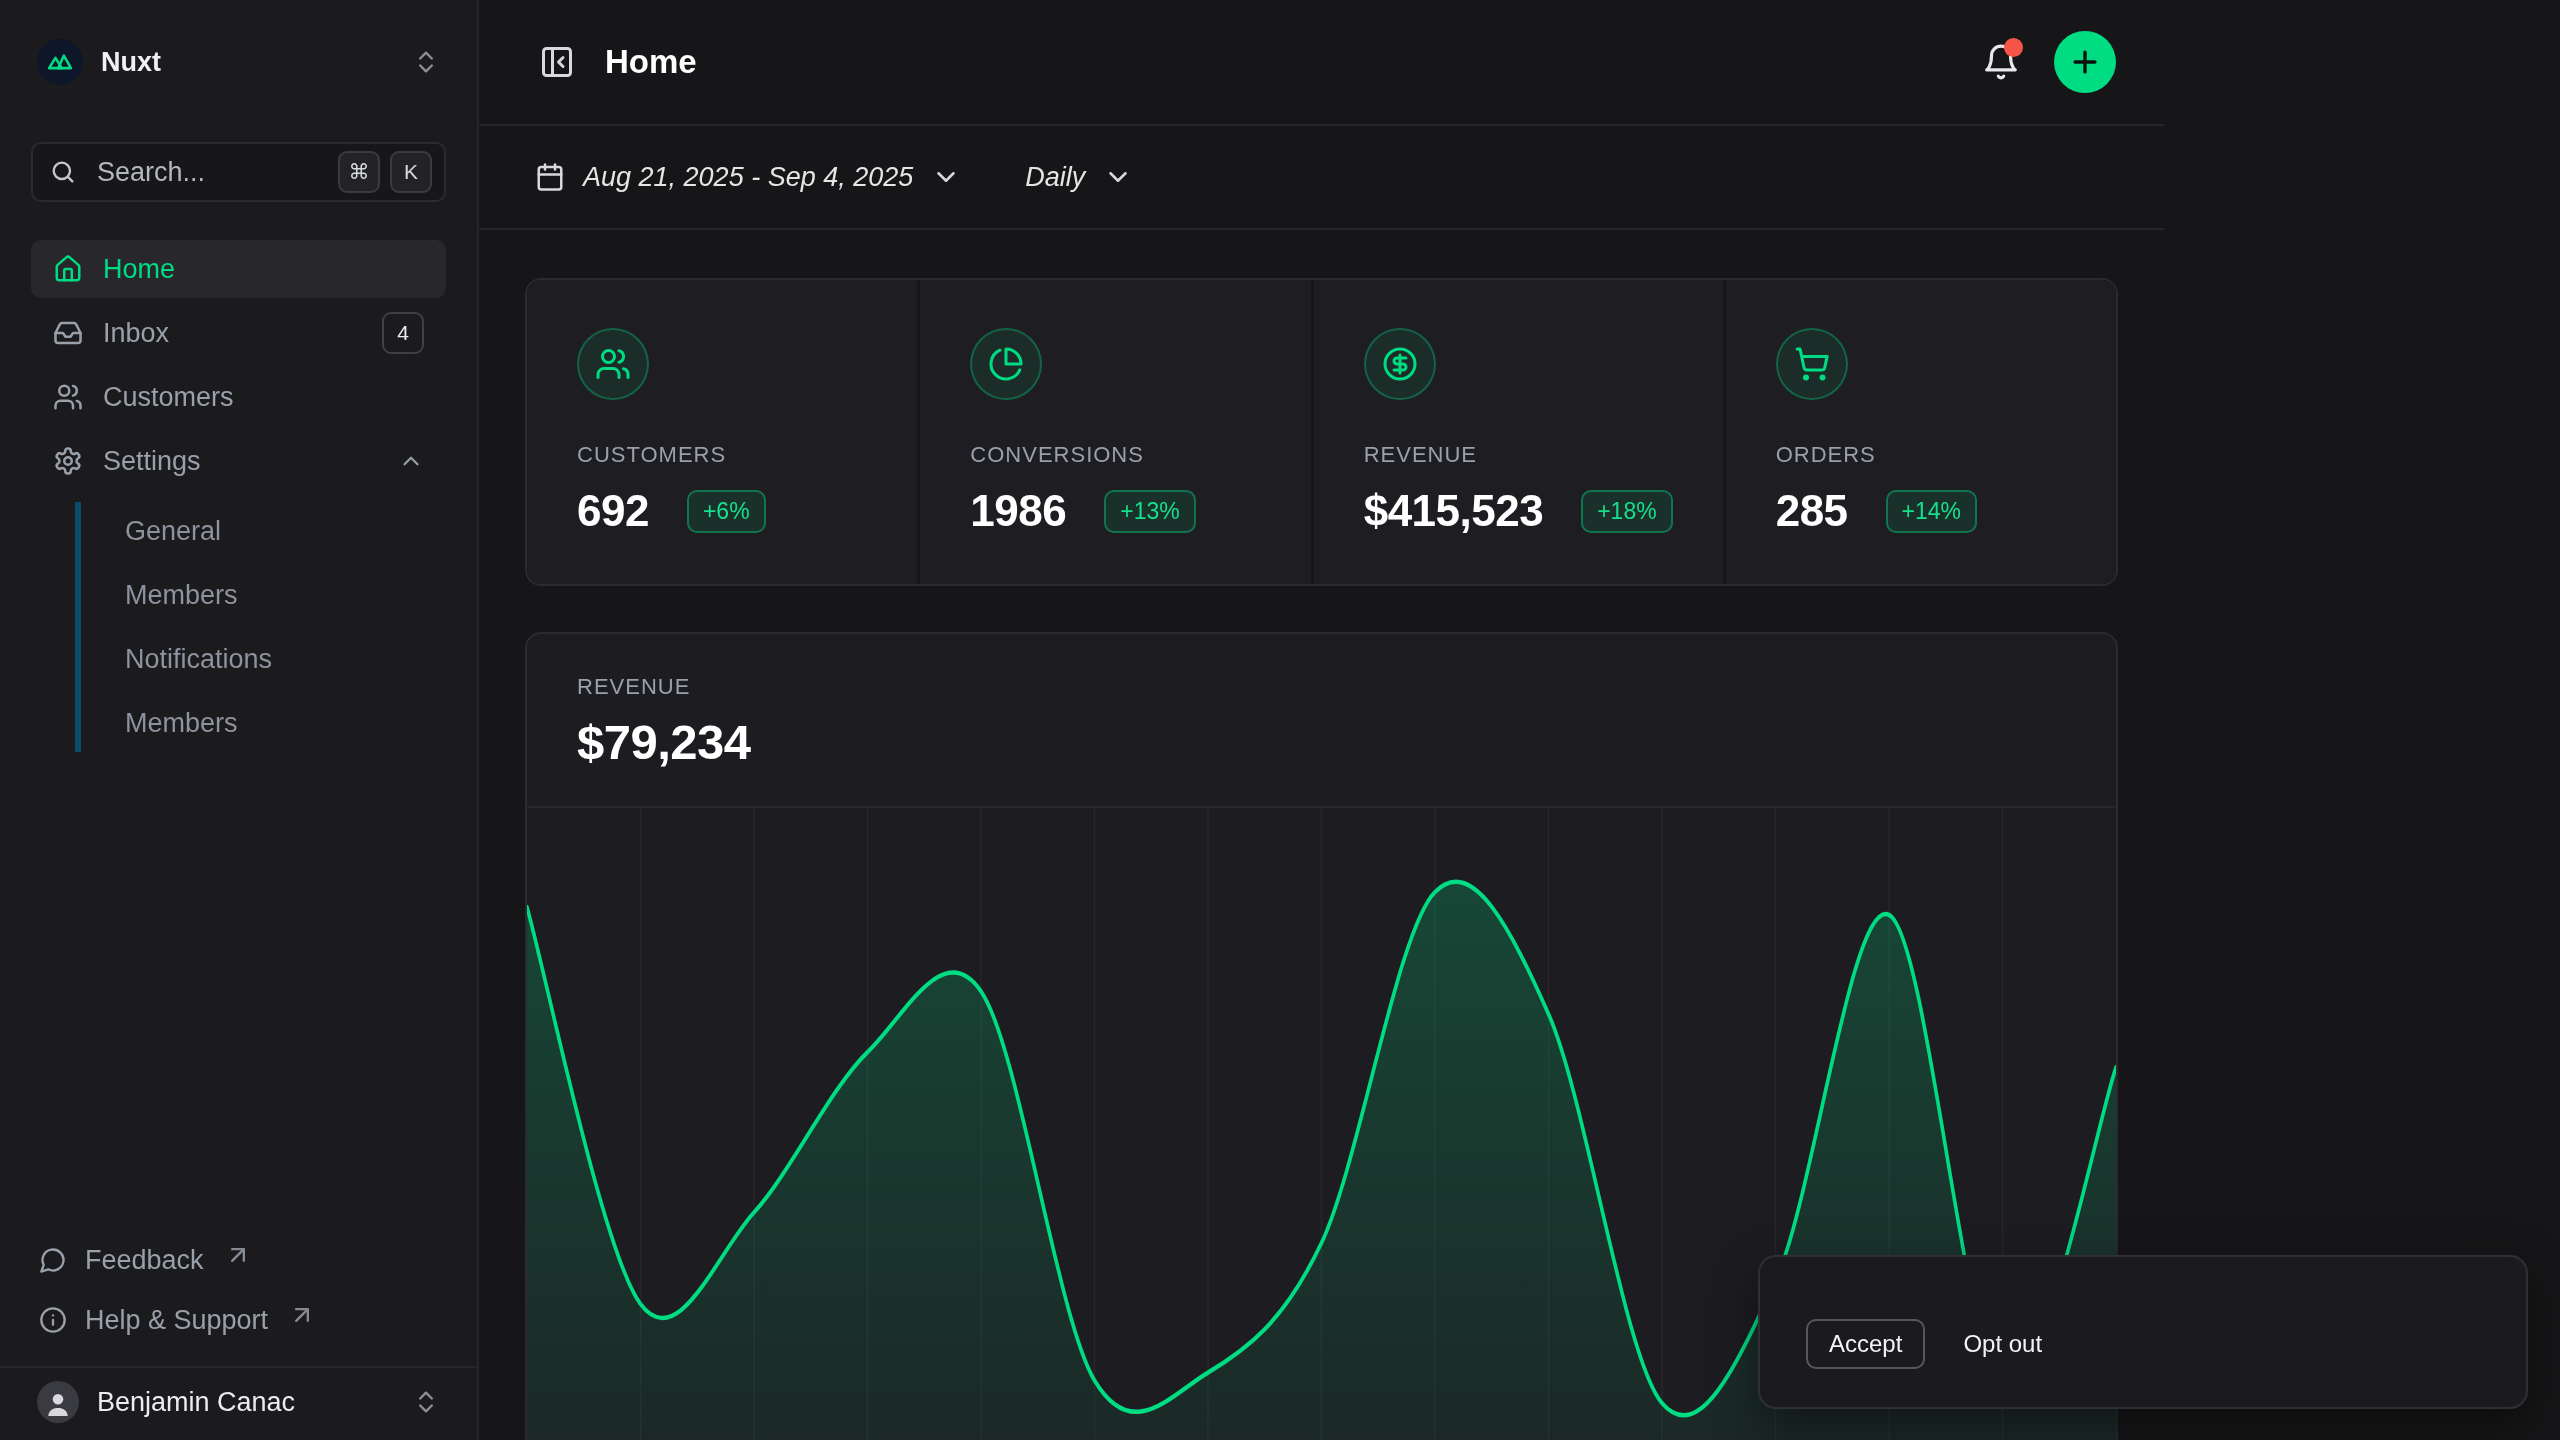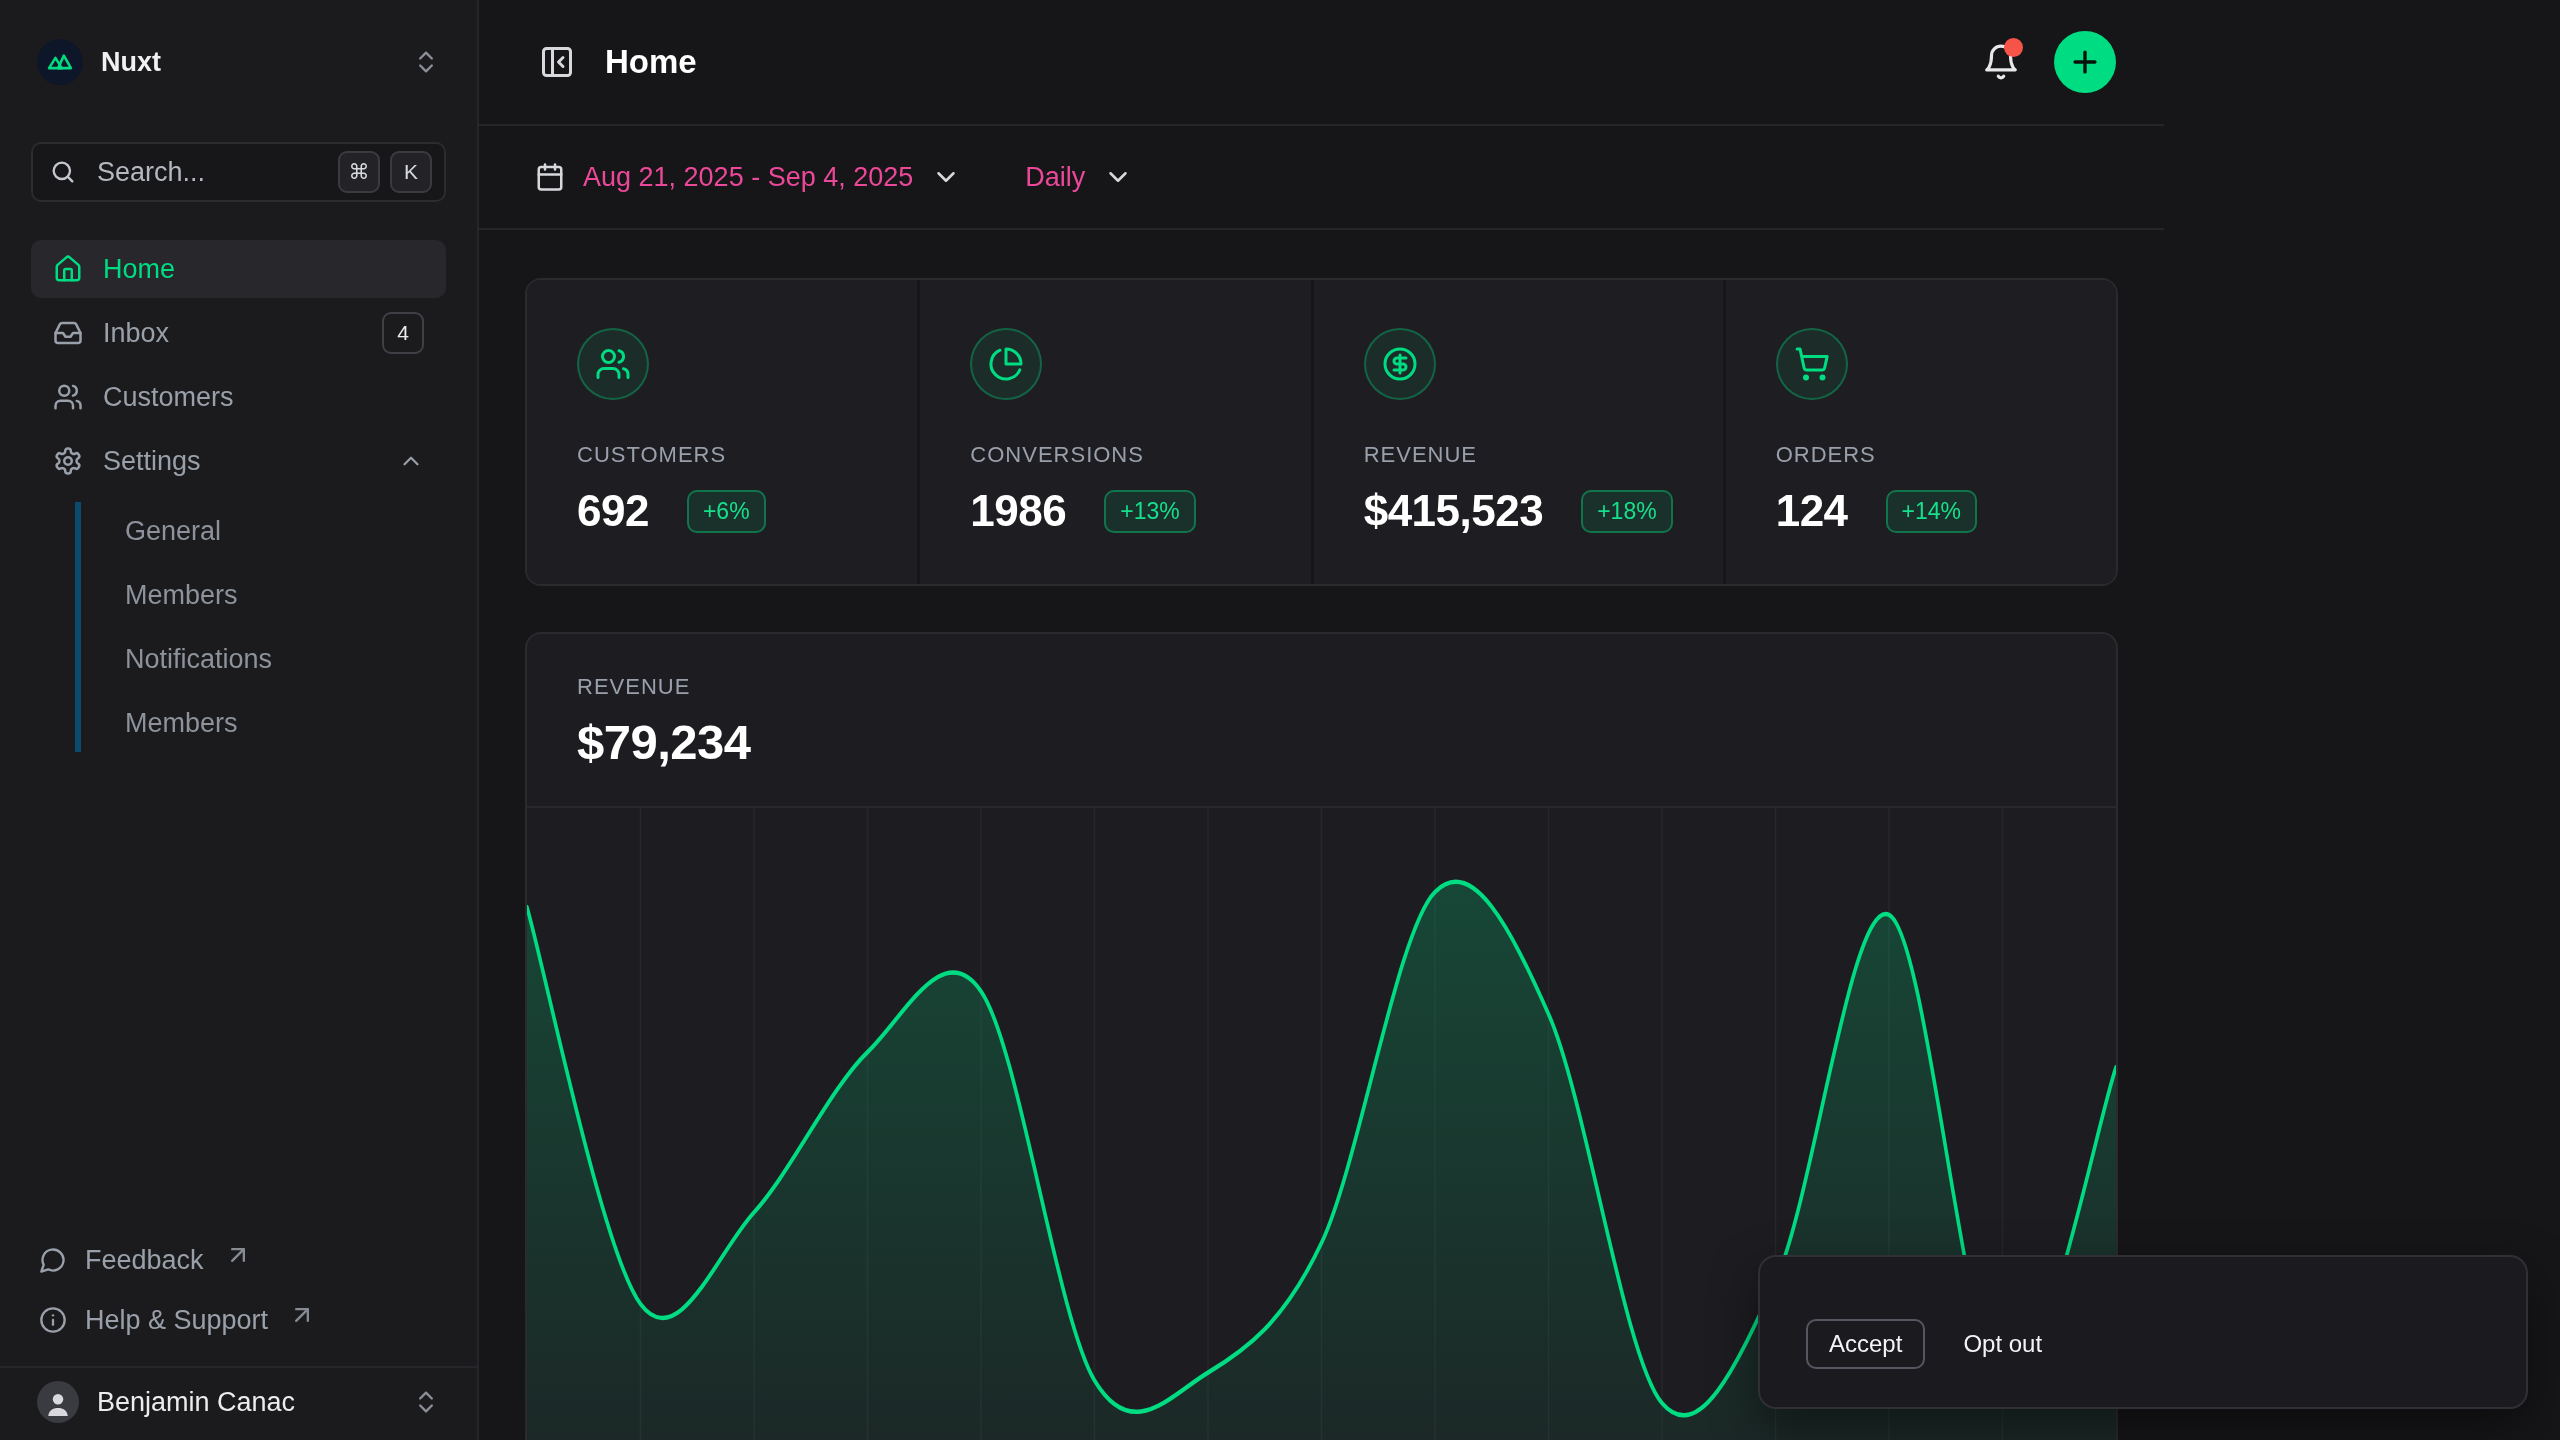--- a/index.html
+++ b/index.html
@@ -61,21 +61,21 @@
   .bell-btn{position:relative;width:46px;height:46px;display:grid;place-items:center;color:#e8e8ea;cursor:pointer;}
   .bell-btn .icon{width:38px;height:38px;}
   .dot{position:absolute;top:-1px;right:1px;width:19px;height:19px;border-radius:50%;}
   .add-btn{width:62px;height:62px;border-radius:50%;color:#07120c;display:grid;place-items:center;cursor:pointer;}
   .add-btn .icon{width:34px;height:34px;}
   .add-btn .icon svg{stroke-width:2.4;}
 
   .toolbar{height:104px;min-height:104px;border-bottom:2px solid #26262a;display:flex;align-items:center;padding:0 48px 0 56px;gap:64px;}
   .tb-group{display:flex;align-items:center;gap:18px;cursor:pointer;}
   .tb-group .icon{width:30px;height:30px;color:#d7d9dd;}
-  .tb-text{font-size:27px;font-weight:500;color:#ec4899;}
+  .tb-text{font-size:27px;font-weight:500;color:#e5e5e5;font-style:italic;}
   .tb-caret{width:26px;height:26px;color:#7d818a;}
 
   .content{flex:1;padding:48px 46px;overflow:hidden;}
   .stats{display:grid;grid-template-columns:repeat(4,1fr);gap:3px;background:#161618;
     border:2px solid #2a2a2f;border-radius:16px;overflow:hidden;}
   .stat{background:#1e1e22;padding:48px 50px;cursor:pointer;}
   .stat-iconwrap{width:72px;height:72px;border-radius:50%;background:rgba(0,220,130,.08);
     border:2px solid rgba(0,220,130,.32);display:grid;place-items:center;color:#00dc82;}
   .stat-iconwrap .icon{width:36px;height:36px;}
   .stat-label{margin-top:42px;font-size:22px;letter-spacing:1px;font-weight:500;color:#99a0ab;}
@@ -372,21 +372,21 @@
               <span class="icon">
                 <svg viewBox="0 0 24 24" fill="none" stroke="currentColor" stroke-width="2" stroke-linecap="round" stroke-linejoin="round">
                   <circle cx="8" cy="21" r="1"></circle>
                   <circle cx="19" cy="21" r="1"></circle>
                   <path d="M2.05 2.05h2l2.66 12.42a2 2 0 0 0 2 1.58h9.78a2 2 0 0 0 1.95-1.57l1.65-7.43H5.12"></path>
                 </svg>
               </span>
             </span>
           <div class="stat-label">ORDERS</div>
           <div class="stat-valrow">
-            <span class="stat-value">124</span>
+            <span class="stat-value">285</span>
             <span class="delta">+14%</span>
           </div>
         </div>
       </div>
 
       <div class="chart-card">
         <div class="chart-head">
           <div class="chart-label">REVENUE</div>
           <div class="chart-total">$79,234</div>
         </div>

